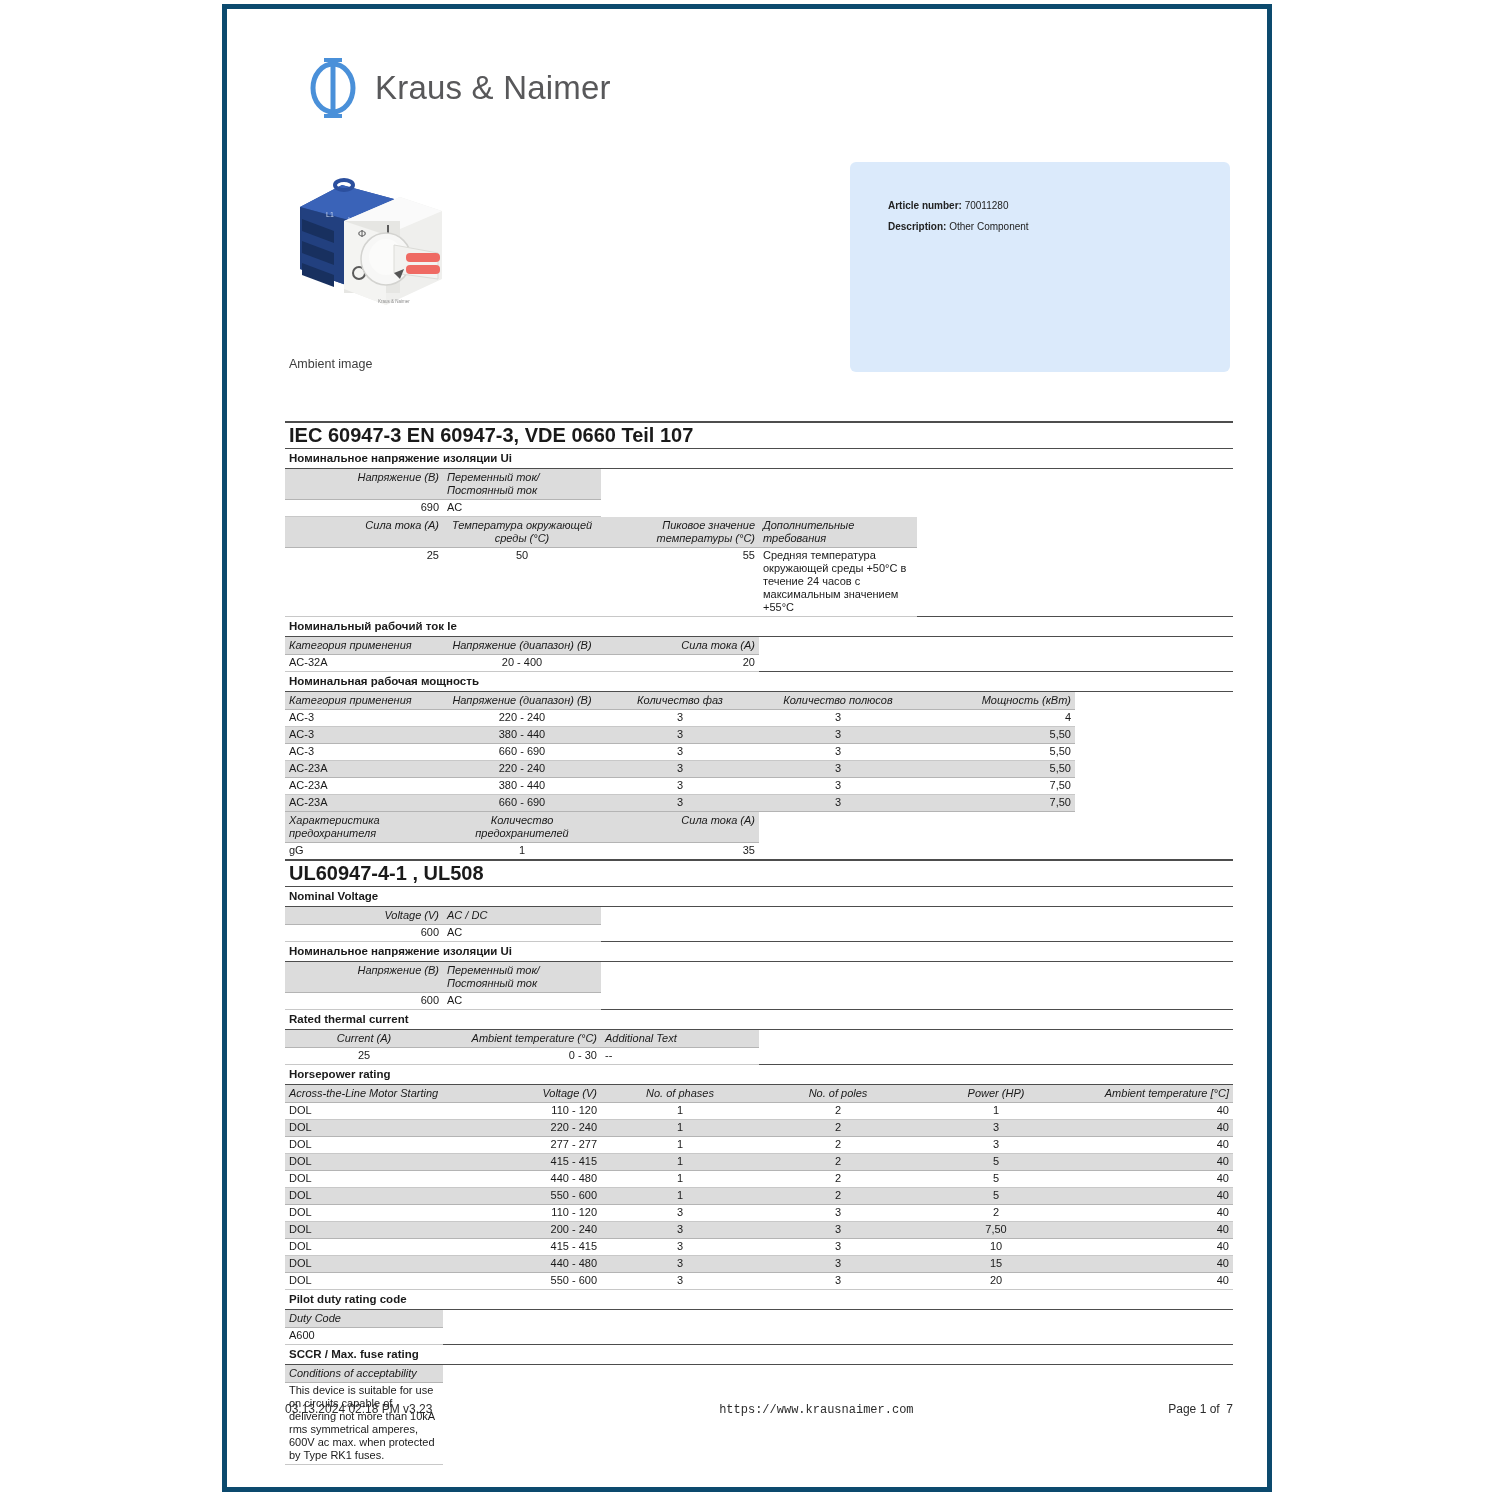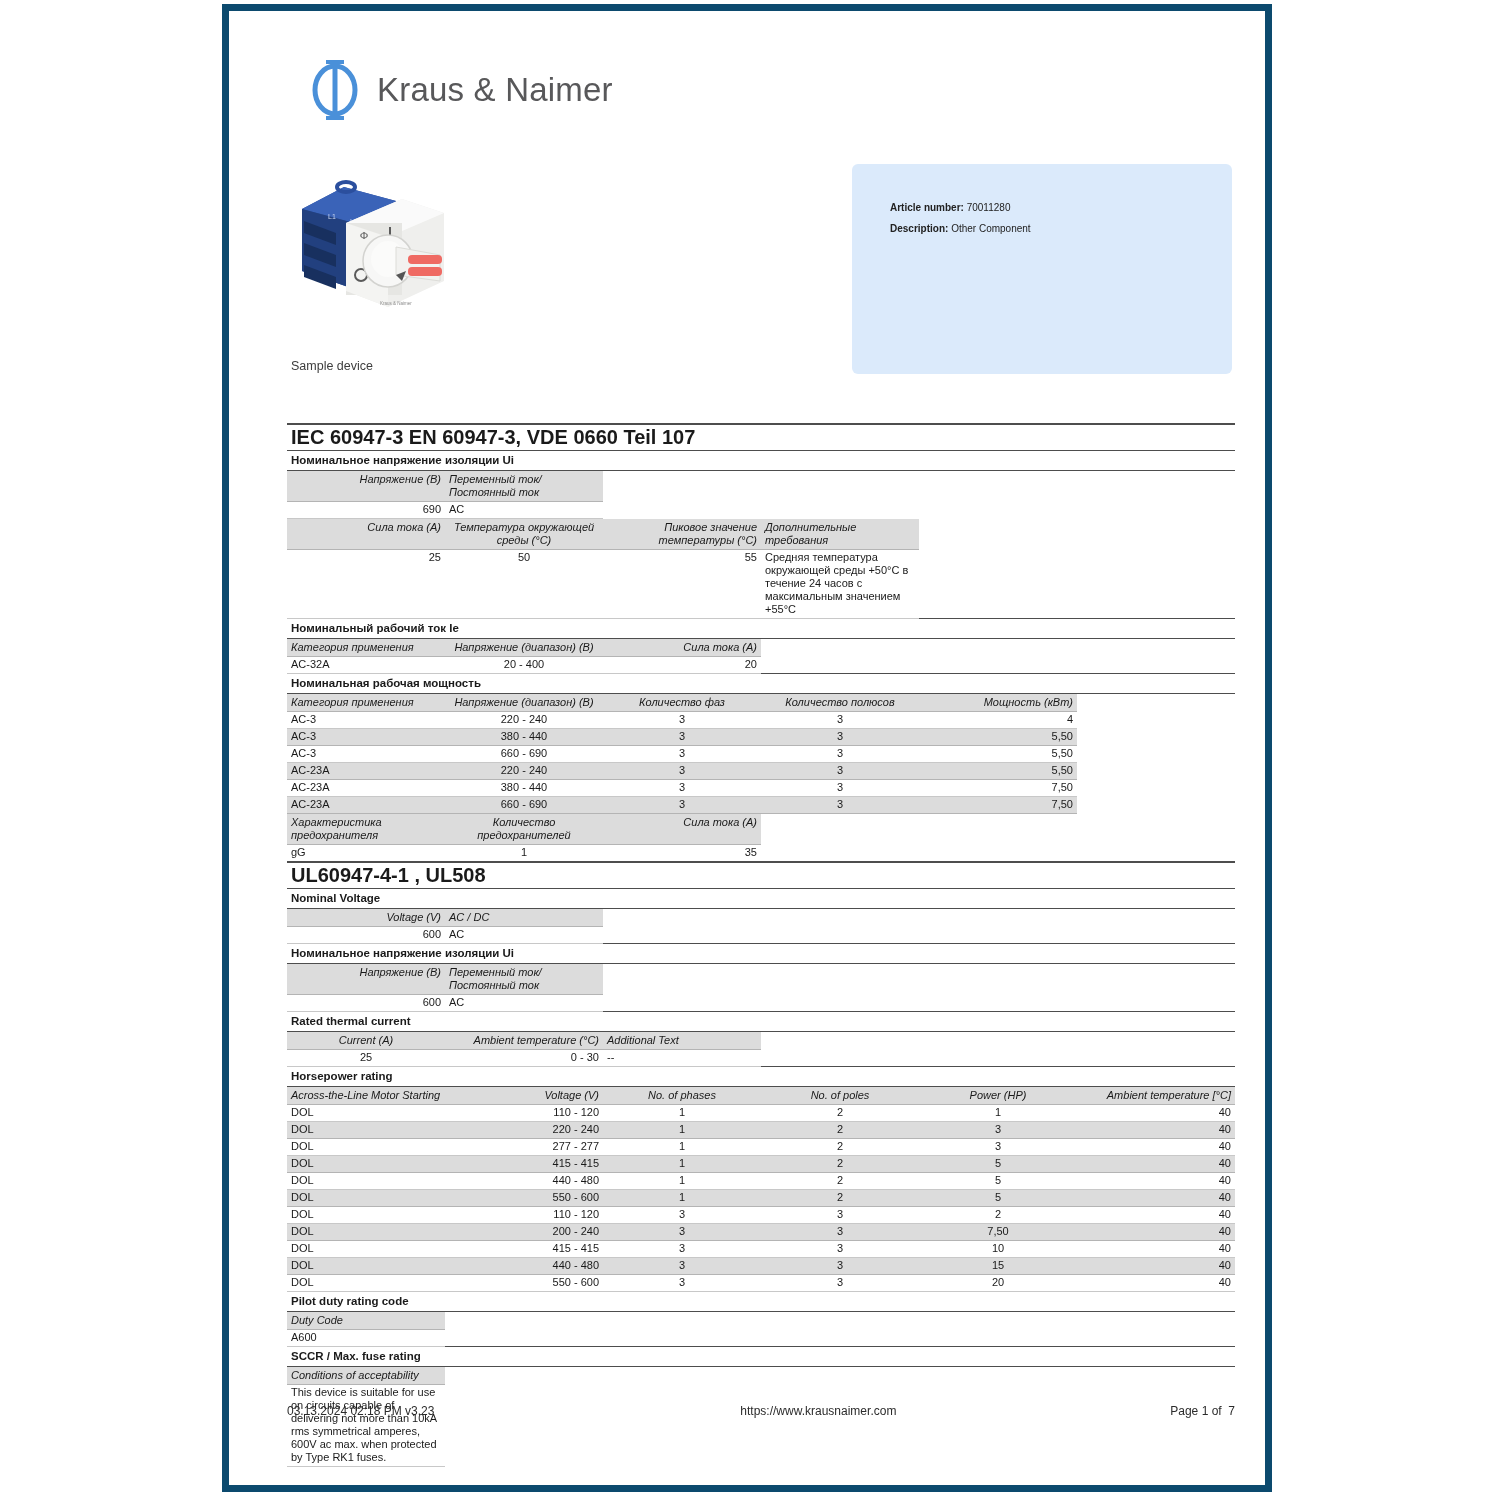--- a/index.html
+++ b/index.html
@@ -7,21 +7,21 @@
     margin: 0; padding: 0;
     width: 1500px; height: 1500px;
     background: #ffffff;
     font-family: "Liberation Sans", sans-serif;
   }
   #sheet {
     position: absolute;
     left: 222px; top: 4px;
     width: 1050px; height: 1488px;
     background: #ffffff;
-    border: 7px solid #0c4a6e;
+    border: 5px solid #0c4a6e;
     overflow: hidden;
   }
   
   .header {
     position: relative;
     height: 360px;
   }
   .logo-wrap {
     position: absolute;
     left: 78px; top: 48px;
@@ -126,21 +126,21 @@
   .footer {
     position: absolute;
     left: 58px; top: 1393px;
     width: 948px;
     display: flex;
     justify-content: space-between;
     align-items: baseline;
     font-size: 12px;
     color: #2b2b2b;
   }
-  .footer .mid { margin-left: 32px; }
+  .footer .mid { margin-left: 32px; font-family: Liberation Mono, monospace; }
   .footer .right { white-space: pre; }
 </style>
 </head>
 <body>
 
 <div id="sheet">
 
   <div class="header">
 
     <div class="logo-wrap">
@@ -179,21 +179,21 @@
 
       <ellipse cx="104" cy="90" rx="25" ry="26" fill="#f7f7f6" stroke="#d3d3d0" stroke-width="1.5"></ellipse>
       <ellipse cx="104" cy="88" rx="17" ry="18" fill="#fbfbfa"></ellipse>
       <path d="M112 76 L156 84 L156 110 L112 104 Z" fill="#f2f2f0" stroke="#dcdcd8" stroke-width="1"></path>
       <rect x="124" y="84" width="34" height="9" rx="4" fill="#ef6a63"></rect>
       <rect x="124" y="96" width="34" height="9" rx="4" fill="#ef6a63"></rect>
       <path d="M112 104 L122 100 L118 110 Z" fill="#555"></path>
       <text x="96" y="134" font-size="4.5" fill="#8d8d8d" font-family="Liberation Sans, sans-serif">Kraus &amp; Naimer</text>
     </svg>
 
-    <div class="sample-caption">Sample device</div>
+    <div class="sample-caption">Ambient image</div>
 
     <div class="ds-box">
       <div class="ds-line">
         <b>Article number:</b>
         <span>70011280</span>
       </div>
       <div class="ds-line">
         <b>Description:</b>
         <span>Other Component</span>
       </div>

